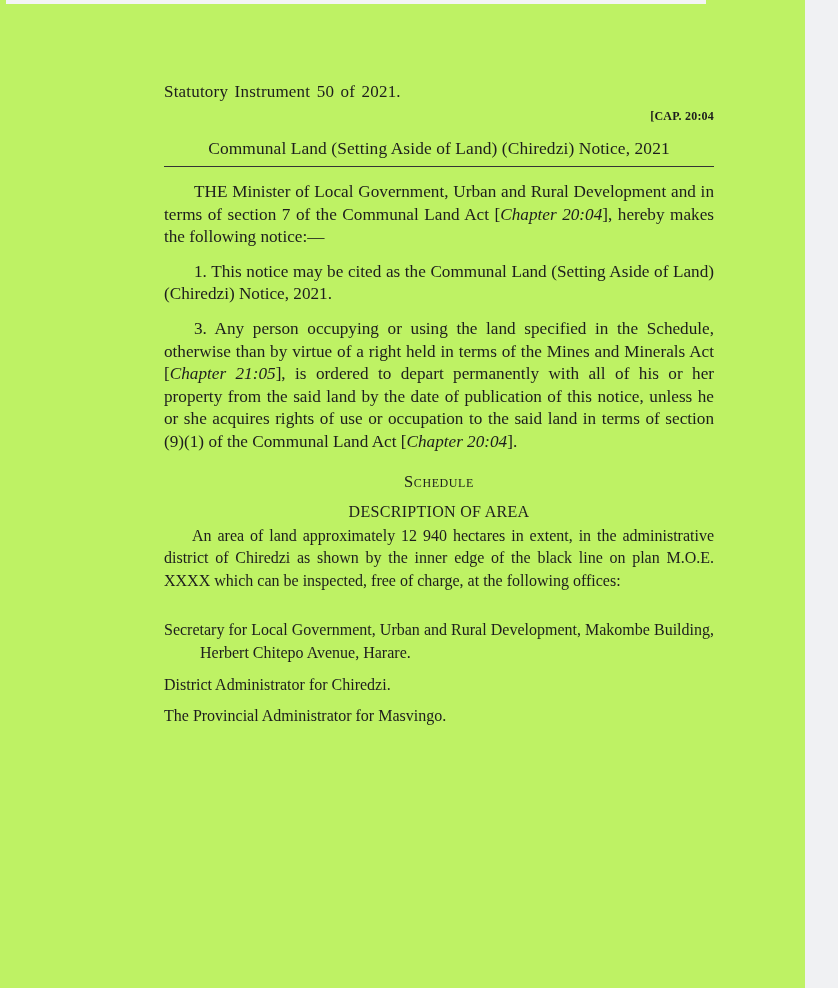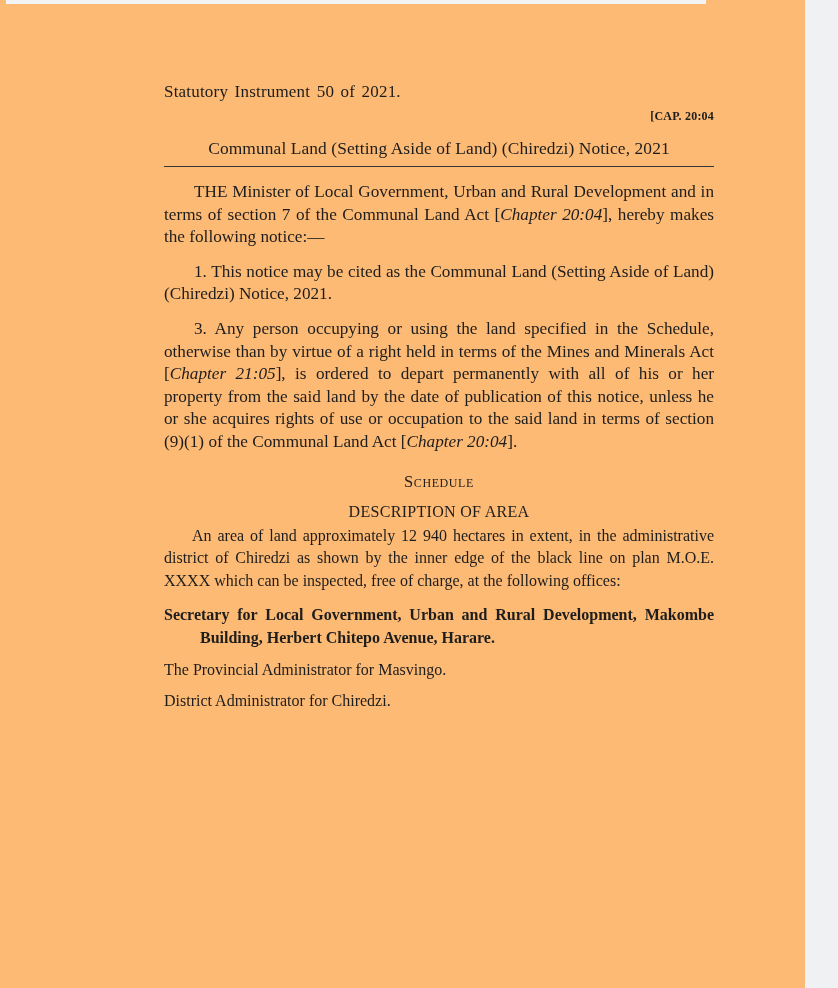--- a/index.html
+++ b/index.html
@@ -4,21 +4,21 @@
 <style>
   * { margin: 0; padding: 0; box-sizing: border-box; }
   html, body { width: 838px; height: 988px; }
   body {
     background: #ffffff;
     font-family: "Liberation Serif", "DejaVu Serif", serif;
     color: #1d1d1d;
     position: relative;
     overflow: hidden;
   }
-  .canvas { position: relative; width: 838px; height: 988px; background: #fdba74; overflow: hidden; }
+  .canvas { position: relative; width: 838px; height: 988px; background: #bef264; overflow: hidden; }
   .top-band { position: absolute; top: 0; left: 6px; width: 700px; height: 4px; background: #f3f4f5; }
   .right-strip { position: absolute; top: 0; right: 0; width: 33px; height: 100%; background: #f0f1f3; }
   .doc { position: absolute; left: 164px; top: 82px; width: 550px; }
 
   .instrument { font-size: 17px; word-spacing: 2px; letter-spacing: 0.2px; }
   .cap { margin-top: 7px; font-weight: 700; font-size: 12px; text-align: right; letter-spacing: 0.2px; }
 
   .title-wrap { margin-top: 14px; border-bottom: 1.5px solid #343434; padding-bottom: 7px; }
   .title { font-size: 17.4px; font-weight: 400; text-align: center; letter-spacing: 0.1px; white-space: nowrap; }
 
@@ -31,21 +31,21 @@
     margin-top: 18px; text-align: center; font-weight: 400;
     font-variant: small-caps; font-size: 16.5px; letter-spacing: 0.6px;
   }
   .desc-head { margin-top: 11px; text-align: center; font-weight: 400; font-size: 16px; letter-spacing: 0.3px; }
 
   .small { font-size: 16px; line-height: 22.8px; }
   .indent2 { text-indent: 28px; }
   .small-para { margin-top: 4px; }
 
   .office { margin-top: 9px; font-size: 16px; line-height: 22.8px; text-align: justify; }
-  .office.first { margin-top: 11px; font-weight: bold; }
+  .office.first { margin-top: 26px; }
   .hang { padding-left: 36px; text-indent: -36px; }
 </style>
 </head>
 <body>
 
 <div class="canvas">
   <div class="top-band"></div>
   <div class="right-strip"></div>
 
   <div class="doc">
@@ -65,17 +65,17 @@
 
     <p class="para indent"><span>3. Any person occupying or using the land specified in the Schedule, otherwise than by virtue of a right held in terms of the Mines and Minerals Act [</span><i class="chap">Chapter 21:05</i><span>], is ordered to depart permanently with all of his or her property from the said land by the date of publication of this notice, unless he or she acquires rights of use or occupation to the said land in terms of section (9)(1) of the Communal Land Act [</span><i class="chap">Chapter 20:04</i><span>].</span></p>
 
     <h2 class="schedule">Schedule</h2>
 
     <h3 class="desc-head">DESCRIPTION OF AREA</h3>
 
     <p class="para small indent2 small-para">An area of land approximately 12 940 hectares in extent, in the administrative district of Chiredzi as shown by the inner edge of the black line on plan M.O.E. XXXX which can be inspected, free of charge, at the following offices:</p>
 
     <p class="office first hang">Secretary for Local Government, Urban and Rural Development, Makombe Building, Herbert Chitepo Avenue, Harare.</p>
+    <p class="office">District Administrator for Chiredzi.</p>
     <p class="office">The Provincial Administrator for Masvingo.</p>
-    <p class="office">District Administrator for Chiredzi.</p>
 
   </div>
 </div>
 
 </body></html>

